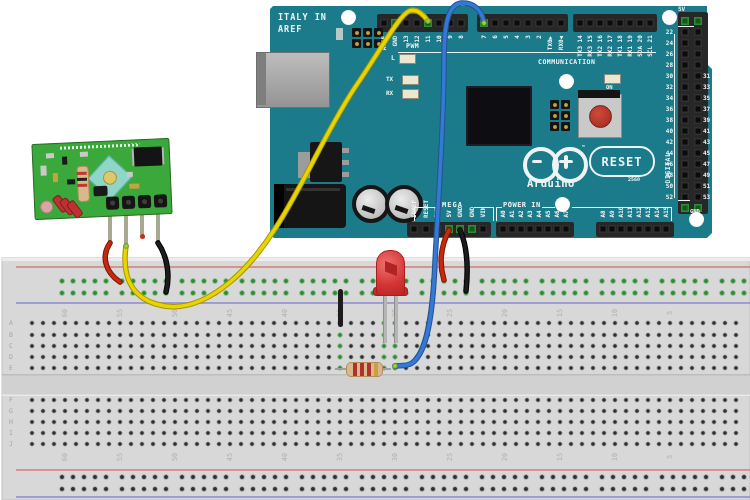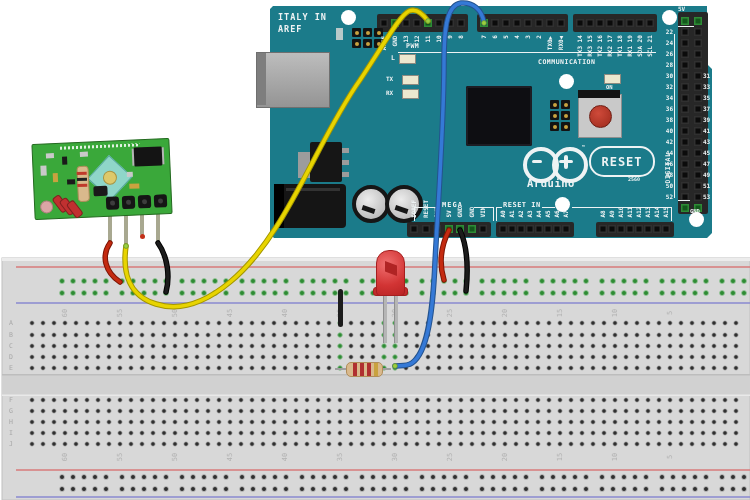--- a/index.html
+++ b/index.html
@@ -1098,21 +1098,21 @@
     <div class="sk" style="left:8px;top:7px;font-size:8.5px;letter-spacing:1px">ITALY IN</div>
     <div class="sk" style="left:8px;top:19px;font-size:8.5px;letter-spacing:1px">AREF</div>
     <div class="sk" style="left:136px;top:37px;font-size:6.5px;letter-spacing:.5px">PWM</div>
     <div class="sk" style="left:121px;top:49px;font-size:6.5px">L</div>
     <div class="sk" style="left:116px;top:70px;font-size:6px">TX</div>
     <div class="sk" style="left:116px;top:84px;font-size:6px">RX</div>
     <div class="sk" style="left:336px;top:79px;font-size:5.5px">ON</div>
     <div class="sk" style="left:268px;top:53px;font-size:6.5px;letter-spacing:.5px">COMMUNICATION</div>
     <div class="sk vtext" style="left:398px;top:162px;font-size:6.5px;letter-spacing:.5px">DIGITAL</div>
     <div class="sk" style="left:172px;top:196px;font-size:7px;letter-spacing:1px">MEGA</div>
-    <div class="sk" style="left:233px;top:196px;font-size:7px;letter-spacing:.5px">RESET IN</div>
+    <div class="sk" style="left:233px;top:196px;font-size:7px;letter-spacing:.5px">POWER IN</div>
     <div class="sk" style="left:408px;top:0;font-size:6px">5V</div>
     <div class="sk" style="left:420px;top:203px;font-size:5.5px">GND</div>
 
     <div class="wline" style="left:128px;top:46px;width:258px;height:1px"></div>
     <div class="wline" style="left:404px;top:28px;width:1px;height:164px"></div>
     <div class="wline" style="left:408px;top:20px;width:16px;height:1px"></div>
     <div class="wline" style="left:408px;top:194px;width:12px;height:1px"></div>
     <div class="wline" style="left:144px;top:201px;width:26px;height:1px"></div>
     <div class="wline" style="left:204px;top:201px;width:20px;height:1px"></div>
     <div class="wline" style="left:144px;top:201px;width:1px;height:14px"></div>

